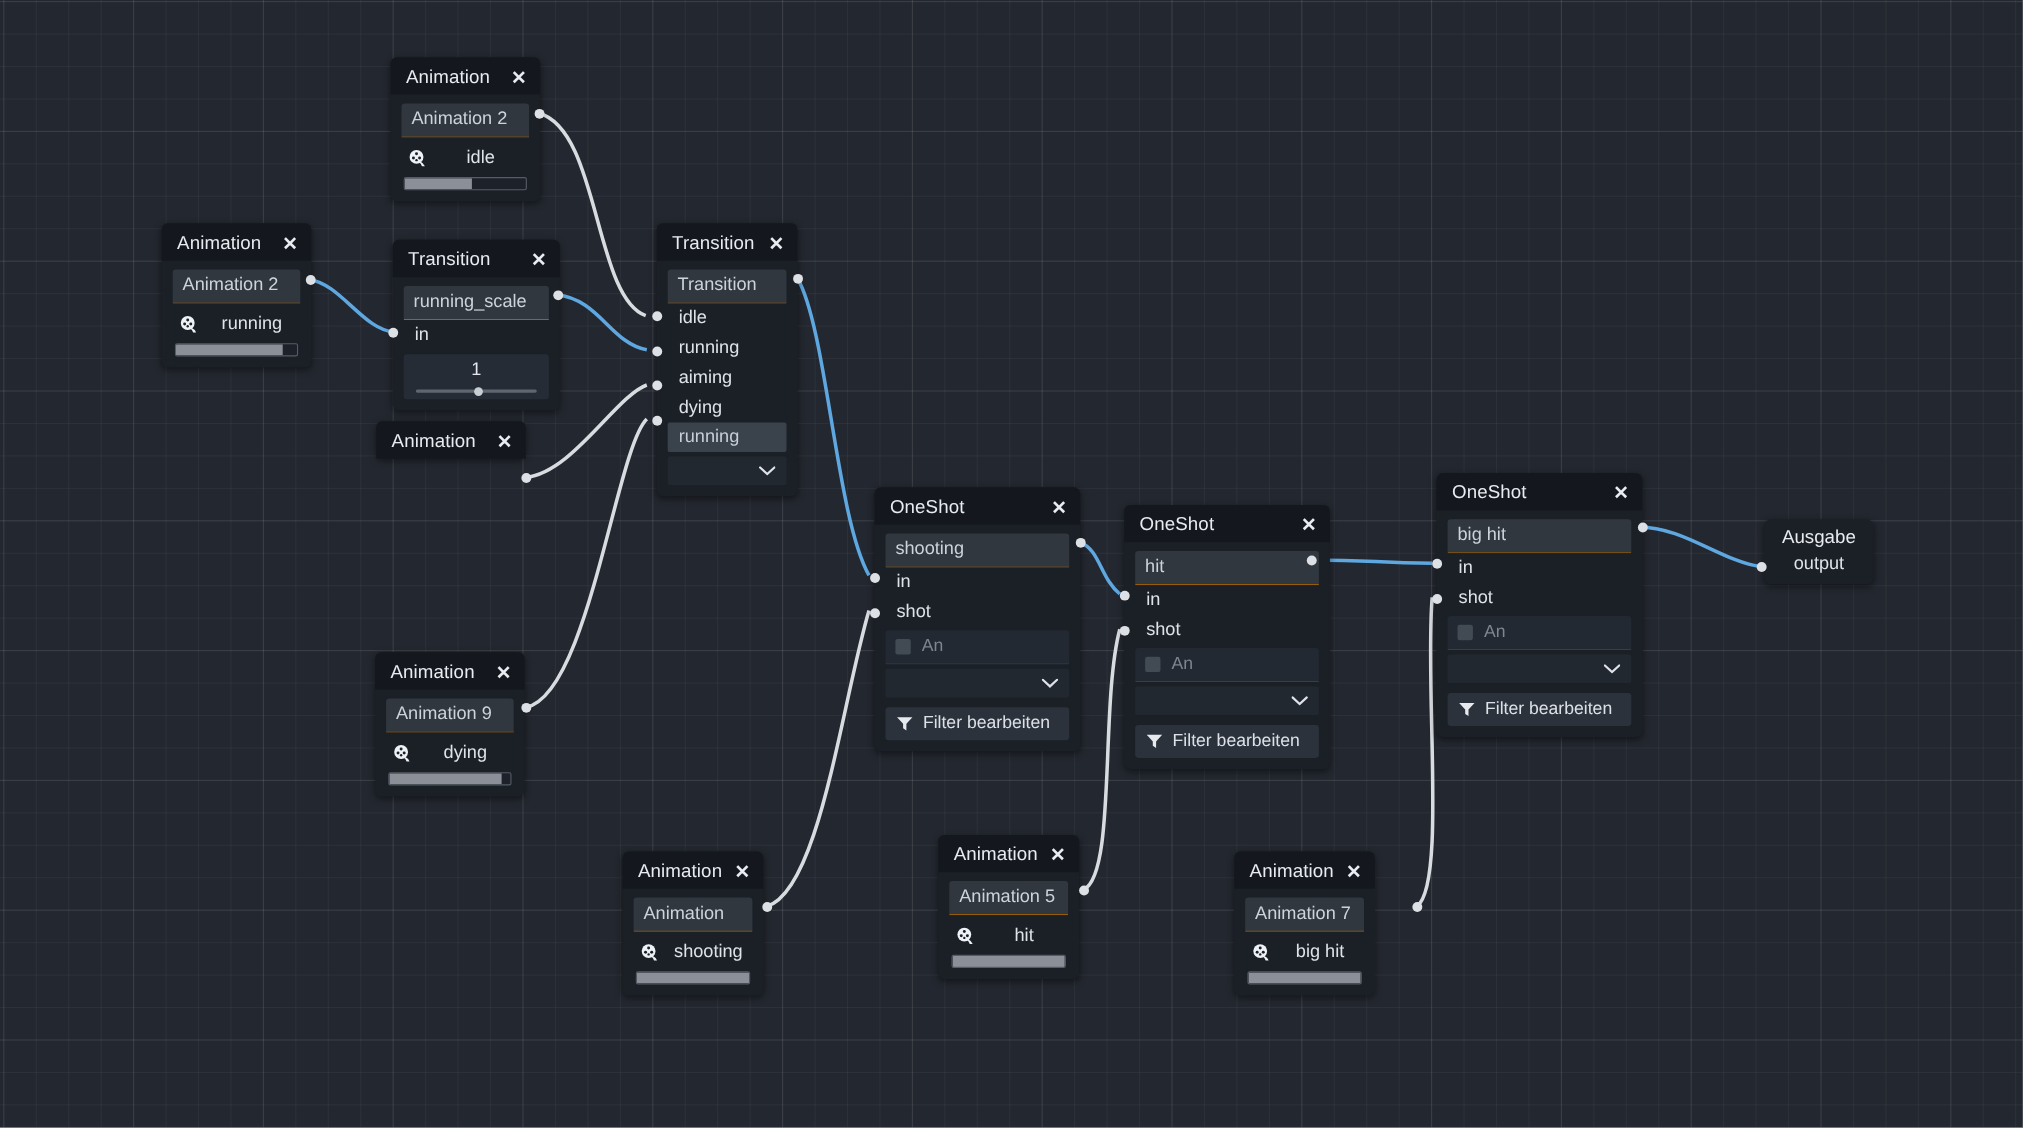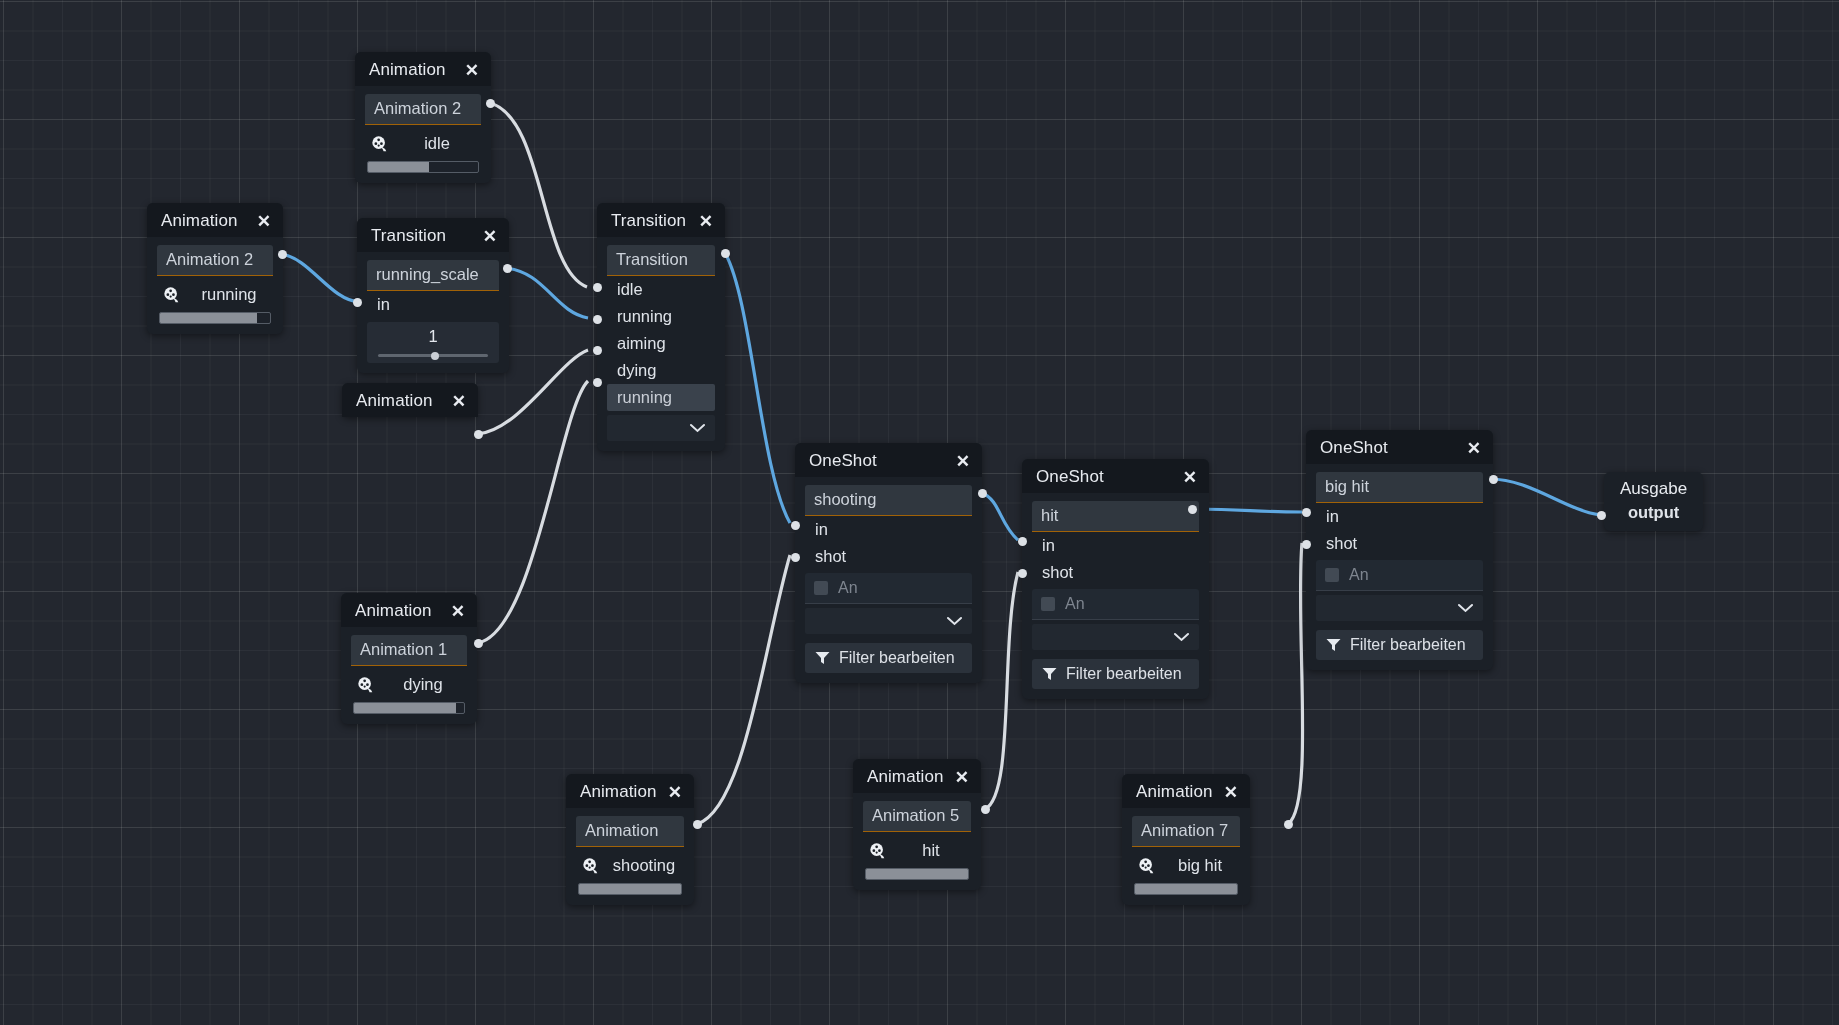--- a/index.html
+++ b/index.html
@@ -110,21 +110,21 @@
   .filter-btn {
     display: flex; align-items: center; gap: 9px;
     background: #2b323b; border-radius: 3px;
     padding: 6px 10px; margin-top: 9px;
     font-size: 16px; color: #dde1e7; cursor: pointer;
   }
 
   .out-node { position: absolute; background: #1b2027; border-radius: 6px; padding: 7px 16px 9px 16px;
               box-shadow: 0 2px 7px rgba(0,0,0,0.45); }
   .out-node .t { font-size: 17px; color: #e8ebf0; text-align: center; padding-bottom: 4px;}
-  .out-node .p { font-size: 16.5px; color: #dfe3e9; text-align: center; font-weight: bold; }
+  .out-node .p { font-size: 16.5px; color: #dfe3e9; text-align: center; }
 
   .dot { position: absolute; width: 9px; height: 9px; border-radius: 50%; background: #dde1e6; }
 </style>
 </head>
 <body>
 
 <div id="canvas">
 
   <svg id="wires">
 
@@ -229,21 +229,21 @@
     </div>
   </div>
   <div class="dot" style="left:474px; top:430px;"></div>
 
   <div class="node" style="left:341px; top:593px; width:136px;">
     <div class="node-head">
       <span class="title">Animation</span>
       <span class="close-x">✕</span>
     </div>
     <div class="node-body">
-      <div class="name-field">Animation 1</div>
+      <div class="name-field">Animation 9</div>
       <div class="anim-row">
         <svg class="film-icon" viewBox="0 0 20 20">
           <circle cx="8.5" cy="8.5" r="7" fill="#eef1f5"></circle>
           <circle cx="8.5" cy="5.4" r="1.5" fill="#1b2027"></circle>
             <circle cx="5.4" cy="9.6" r="1.5" fill="#1b2027"></circle>
           <circle cx="11.6" cy="9.6" r="1.5" fill="#1b2027"></circle>
             <circle cx="8.5" cy="11.8" r="1.2" fill="#1b2027"></circle>
           <path d="M12 13 q4 2 5 5 l-3 0 q-1 -3 -3 -4 z" fill="#eef1f5"></path>
         </svg>
         <span class="lbl">dying</span>

